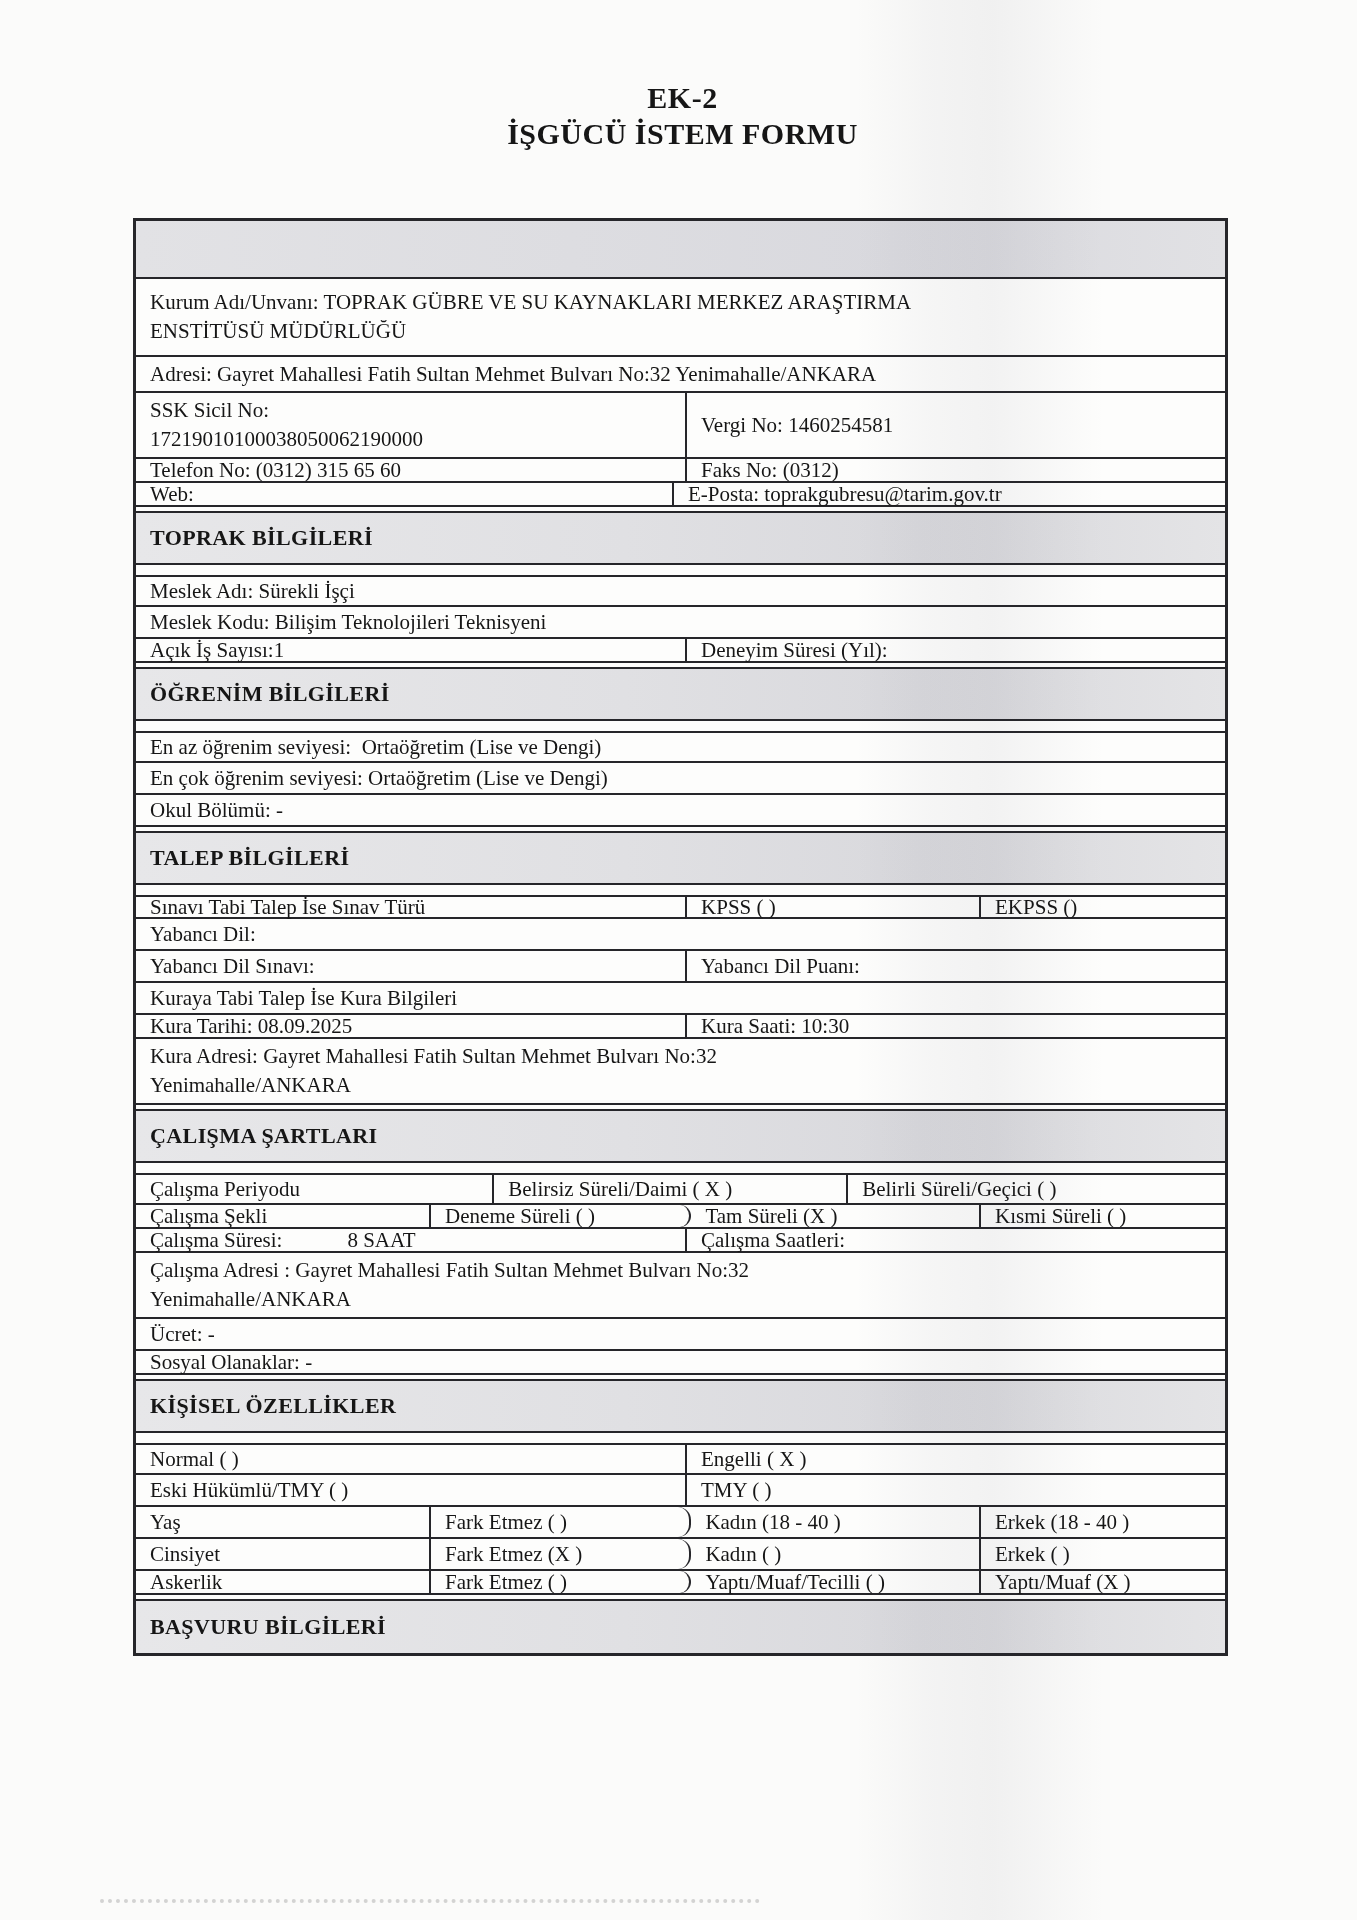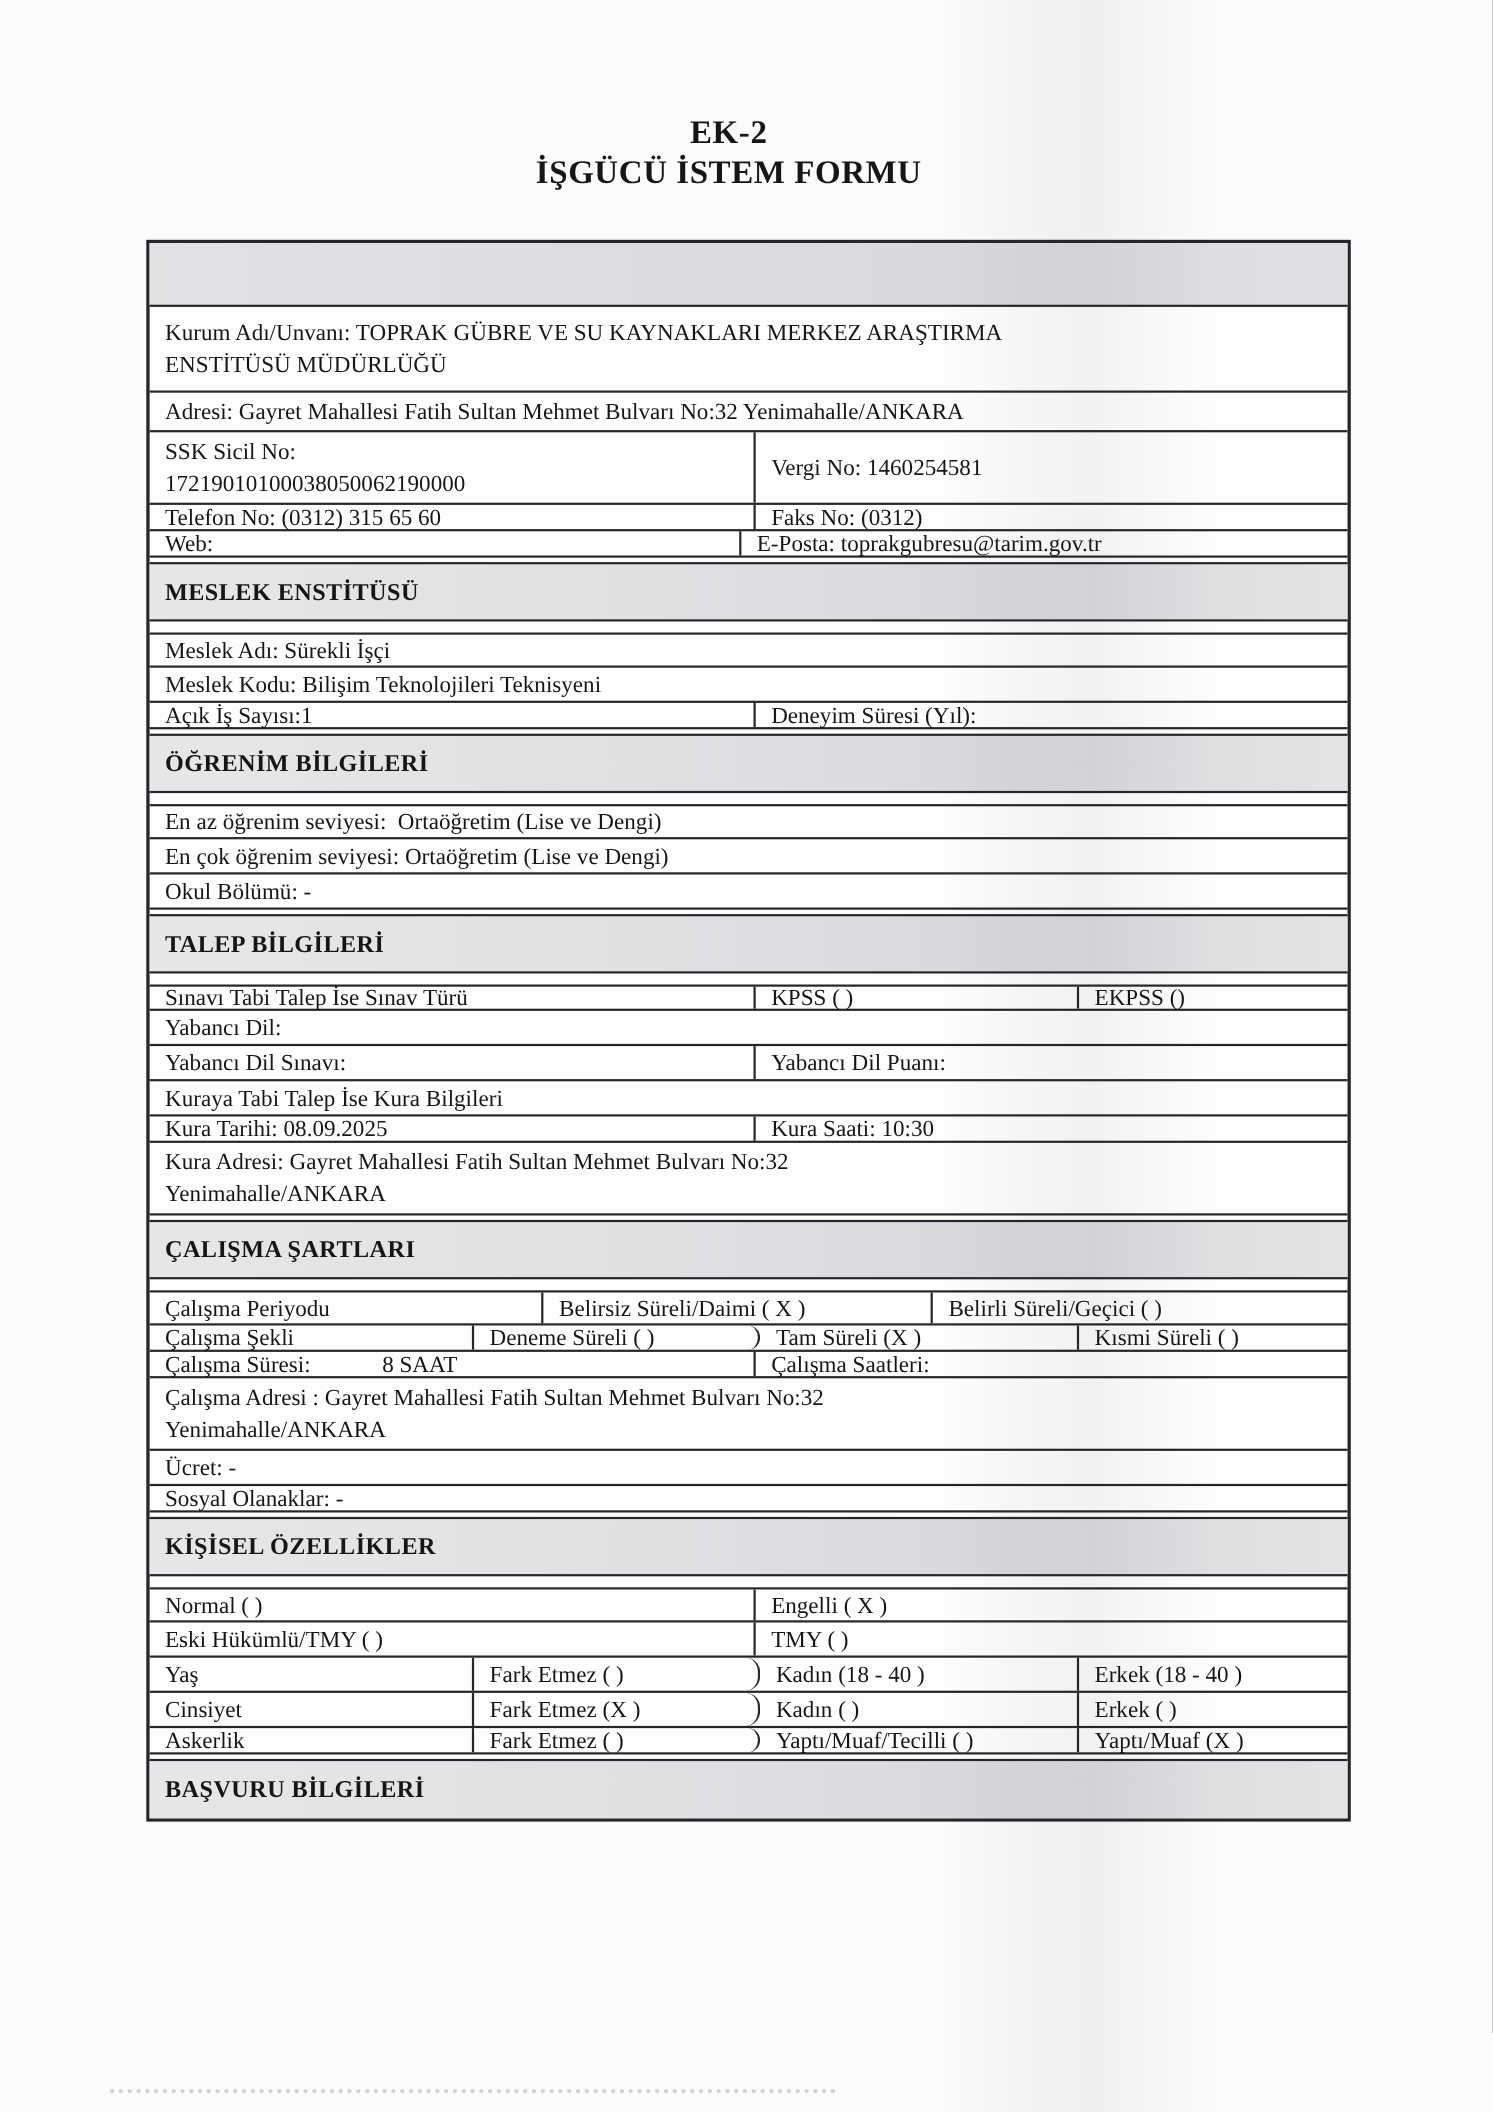--- a/index.html
+++ b/index.html
@@ -13,24 +13,23 @@
     overflow:hidden;
   }
   
   .page::after{
     content:"";
     position:absolute;top:0;bottom:0;left:855px;width:250px;
     background:linear-gradient(90deg, rgba(0,0,0,0) 0%, rgba(40,40,60,0.035) 30%, rgba(40,40,60,0.05) 55%, rgba(0,0,0,0) 100%);
     pointer-events:none;
   }
   .doc-title{
-    position:absolute;top:80px;left:115px;width:1095px;
+    position:absolute;top:80px;left:135px;width:1095px;
     text-align:center;font-weight:bold;font-size:30px;line-height:1.2;
     letter-spacing:0.5px;
-    margin-top:23px;
   }
   .doc-title .t1,.doc-title .t2{display:block;}
   .form-table{
     position:absolute;left:133px;top:218px;width:1095px;
     border:3px solid #26262a;
     box-sizing:border-box;
     background:#fdfdfc;
   }
   .row{
     display:flex;align-items:stretch;
@@ -106,21 +105,21 @@
     <div class="row r34">
       <div class="cell w50">Telefon No: (0312) 315 65 60</div>
       <div class="cell w49">Faks No: (0312)</div>
     </div>
     <div class="row r34">
       <div class="cell w49">Web:</div>
       <div class="cell w50">E-Posta: toprakgubresu@tarim.gov.tr</div>
     </div>
 
     <div class="gap-top"></div>
-    <div class="band">MESLEK ENSTİTÜSÜ</div>
+    <div class="band">TOPRAK BİLGİLERİ</div>
     <div class="gap-bottom"></div>
     <div class="row r32 bt">
       <div class="cell wfull">Meslek Adı: Sürekli İşçi</div>
     </div>
     <div class="row r32">
       <div class="cell wfull">Meslek Kodu: Bilişim Teknolojileri Teknisyeni</div>
     </div>
     <div class="row r34">
       <div class="cell w50">Açık İş Sayısı:1</div>
       <div class="cell w49">Deneyim Süresi (Yıl):</div>

